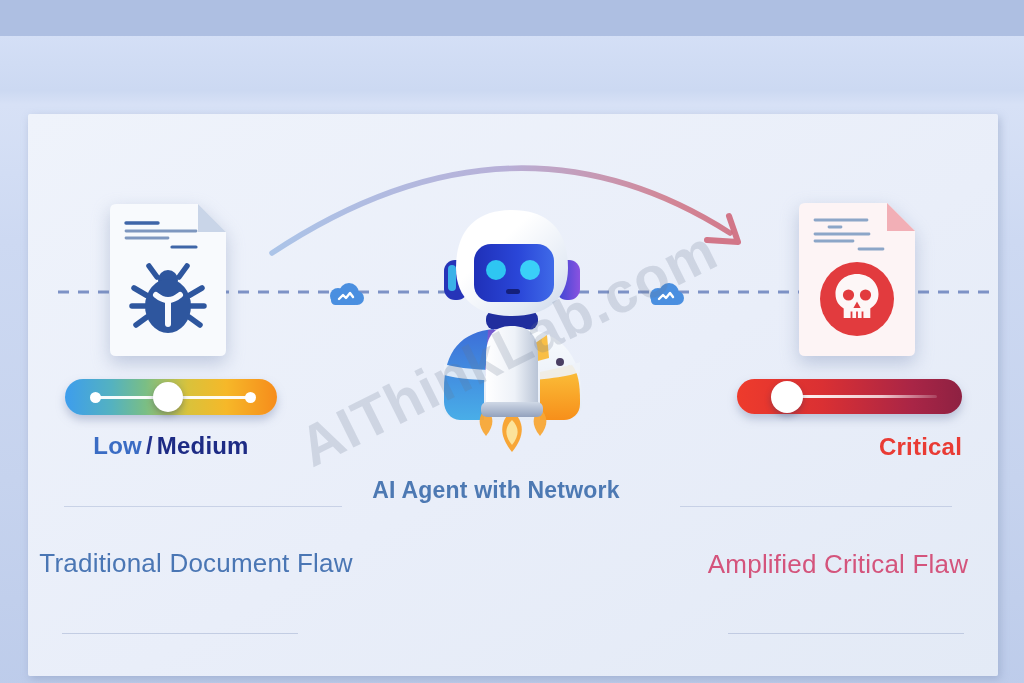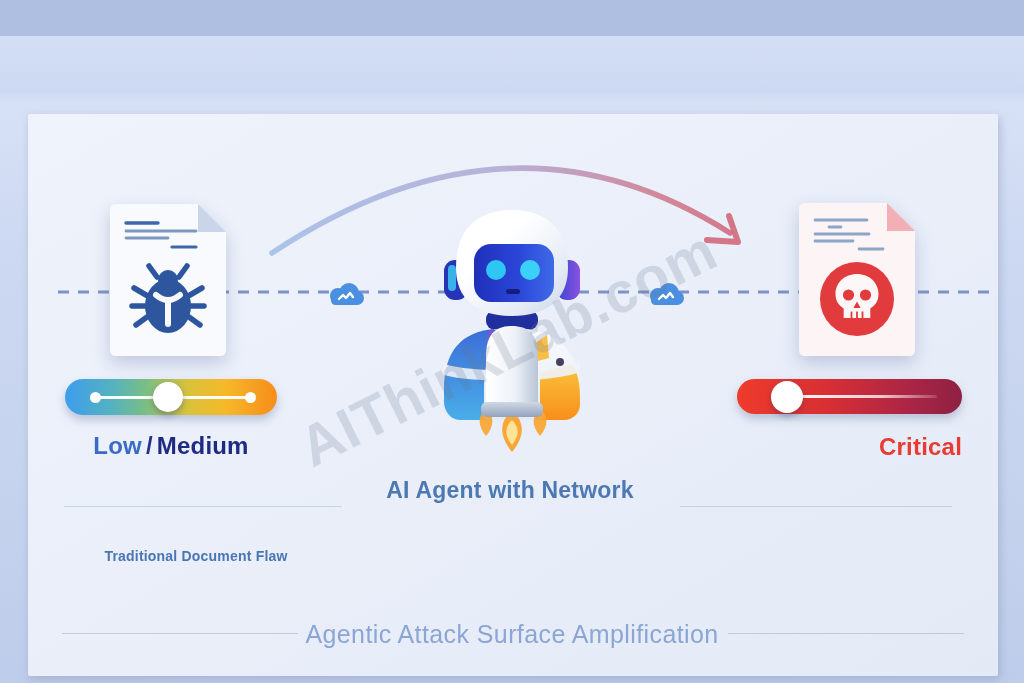--- a/index.html
+++ b/index.html
@@ -36,22 +36,22 @@
   .slider .dot{position:absolute;top:50%;width:11px;height:11px;margin-top:-5.5px;border-radius:50%;background:#fff;}
   .slider-left .dot-a{left:25px;} .slider-left .dot-b{left:180px;}
   .slider .thumb{position:absolute;top:50%;border-radius:50%;background:#fff;
     box-shadow:0 3px 6px rgba(40,50,90,.35);}
   .slider-left .thumb{left:88px;width:30px;height:30px;margin-top:-15px;}
   .slider-right .thumb{left:34px;width:32px;height:32px;margin-top:-16px;}
   .severity{position:absolute;text-align:center;font-weight:700;font-size:24px;letter-spacing:.2px;}
   .severity-left{left:65px;width:212px;top:396px;}
   .severity-left .lo{color:#3a6cc4;} .severity-left .sep{color:#24338f;padding:0 4px;} .severity-left .med{color:#1d2b85;}
   .severity-right{left:737px;width:225px;top:397px;color:#e93b34;text-align:right;}
-  .caption{position:absolute;text-align:center;font-size:14px;font-weight:700;letter-spacing:.2px;}
-  .caption-center{left:310px;width:400px;top:438px;font-size:23px;font-weight:600;line-height:33px;color:#4d79b3;}
+  .caption{position:absolute;text-align:center;font-size:26px;font-weight:400;letter-spacing:.2px;}
+  .caption-center{left:296px;width:400px;top:438px;font-size:23px;font-weight:600;line-height:33px;color:#4d79b3;}
   .caption-left{left:36px;width:320px;top:512px;color:#4a76b4;}
   .caption-right{left:678px;width:320px;top:513px;color:#d4547c;}
   .rule{position:absolute;height:1px;background:rgba(148,163,200,.38);}
   .rule-cap-left{left:64px;top:470px;width:278px;}
   .rule-cap-right{left:680px;top:470px;width:272px;}
   .rule-title-left{left:62px;top:597px;width:236px;background:rgba(148,163,200,.45);}
   .rule-title-right{left:728px;top:597px;width:236px;background:rgba(148,163,200,.45);}
   .main-title{position:absolute;left:112px;width:800px;top:584px;text-align:center;
     font-size:25px;font-weight:500;color:#8ba6d4;letter-spacing:.4px;}
   .robot{position:absolute;left:422px;top:168px;width:180px;height:250px;}
@@ -247,20 +247,20 @@
     <span class="lo">Low</span><span class="sep">/</span><span class="med">Medium</span>
   </div>
   <div class="severity severity-right">Critical</div>
 
   <div class="caption caption-center">
     <div>AI Agent with Network</div>
   </div>
   <div class="rule rule-cap-left"></div>
   <div class="rule rule-cap-right"></div>
   <div class="caption caption-left">Traditional Document Flaw</div>
+  <div class="caption caption-right">Amplified Critical Flaw</div>
 
   <div class="rule rule-title-left"></div>
   <div class="rule rule-title-right"></div>
-  <div class="main-title">Agentic Attack Surface Amplification</div>
 
   <div class="watermark">AIThinkLab.com</div>
 
 </div>
 
 </body></html>

